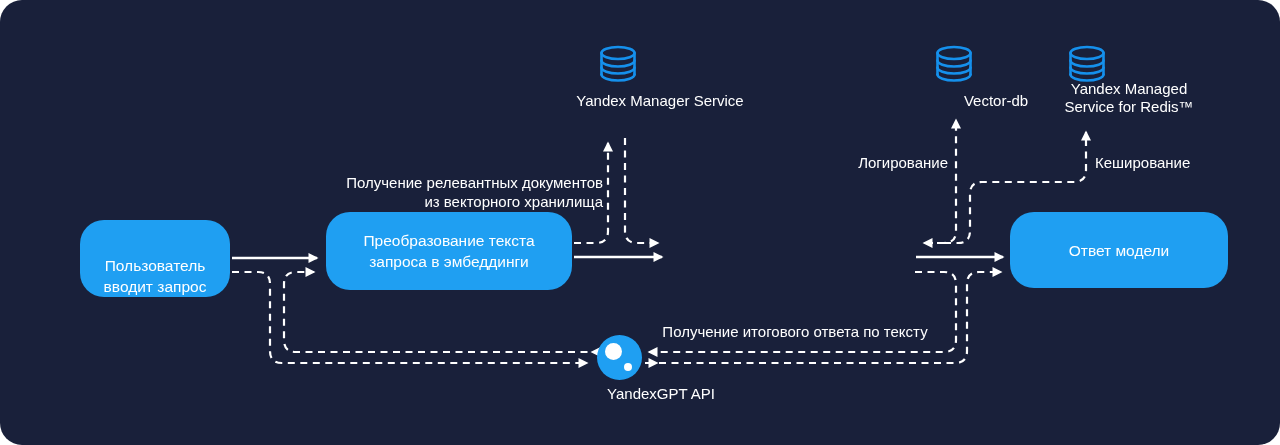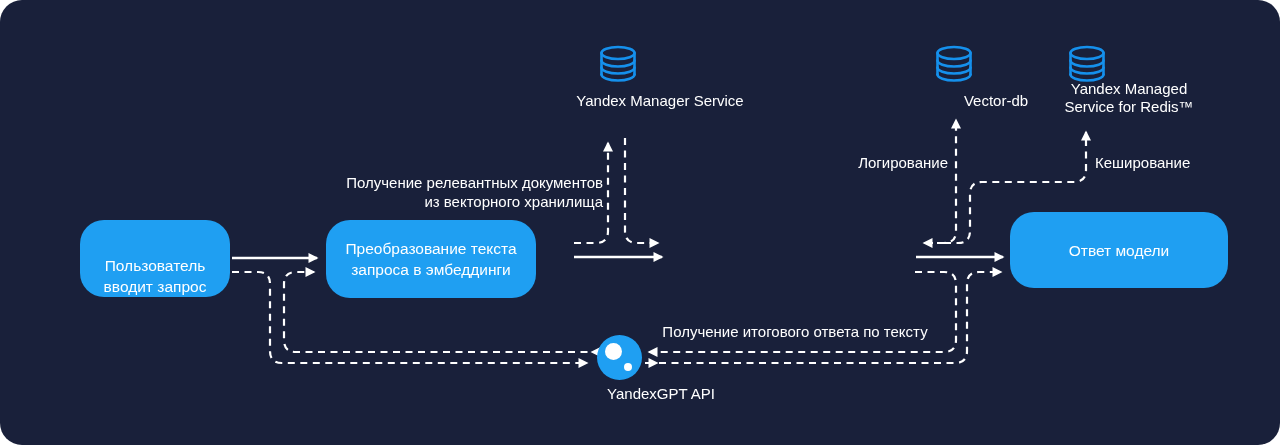--- a/index.html
+++ b/index.html
@@ -56,21 +56,21 @@
       <path d="M915,272 H944 Q956,272 956,284 V340 Q956,352 944,352 H649" marker-end="url(#ah)"></path>
       <path d="M620,363 H657" marker-end="url(#ah)"></path>
       <path d="M659,363 H955 Q967,363 967,351 V284 Q967,272 979,272 H1001" marker-end="url(#ah)"></path>
     </g>
   </svg>
 
   <div class="node" style="left:80px;top:220px;width:150px;height:77px;justify-content:flex-end;">
     <div>Пользователь</div>
     <div>вводит запрос</div>
   </div>
-  <div class="node" style="left:326px;top:220px;width:210px;height:78px;">
+  <div class="node" style="left:326px;top:212px;width:246px;height:78px;">
     <div>Преобразование текста</div>
     <div>запроса в эмбеддинги</div>
   </div>
   <div class="node" style="left:1010px;top:212px;width:218px;height:76px;">
     <div>Ответ модели</div>
   </div>
 
   <svg class="dbicon" style="left:598px;top:45px;" viewBox="0 0 40 38">
     <g fill="none" stroke="#1590EC" stroke-width="2.6" stroke-linecap="round">
       <ellipse cx="20" cy="8" rx="16.5" ry="6"></ellipse>

